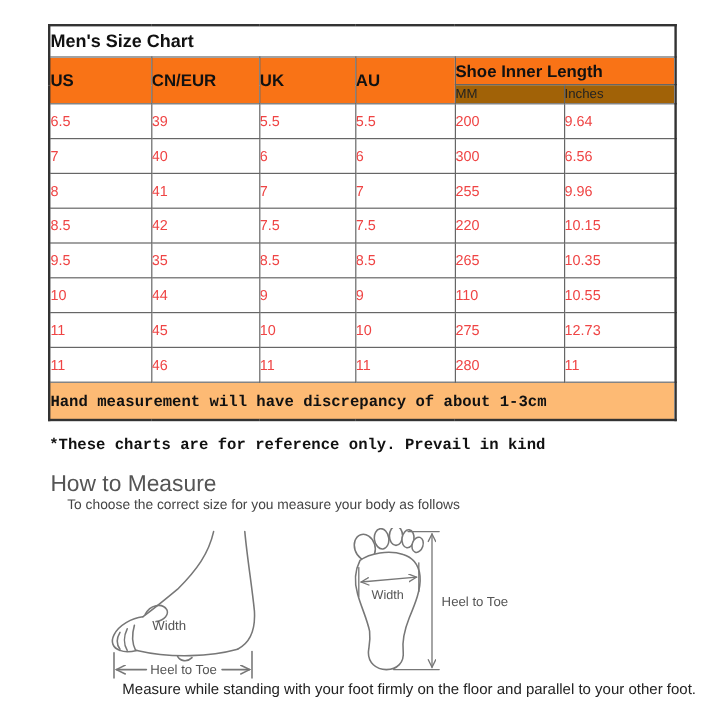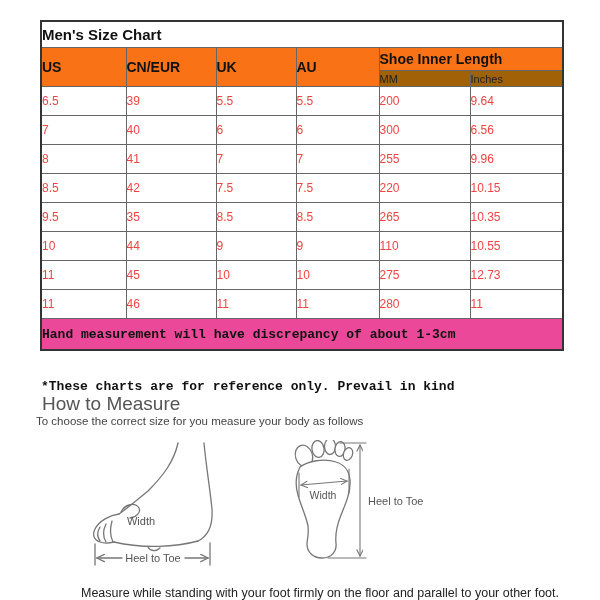--- a/index.html
+++ b/index.html
@@ -19,34 +19,34 @@
     padding:0;overflow:hidden;
   }
   .title-row td{
     height:25px;font-weight:bold;font-size:15px;color:#111;background:#fff;
   }
   .hdr{background:#f97316;font-weight:bold;font-size:14px;color:#111;}
   .hdr-main{height:23px;}
   .hdr-sub{height:15px;background:#a16207;font-weight:normal;font-size:11px;color:#222;}
   .body-row td{height:28px;font-size:12px;color:#ef4444;background:#fff;}
   .foot-row td{
-    height:30px;background:#ec4899;
+    height:30px;background:#fdba74;
     font-family:"Liberation Mono", monospace;font-weight:bold;font-size:13px;color:#111;
   }
   
   .ref-note{
-    position:absolute;left:41px;top:379px;
+    position:absolute;left:41px;top:363px;
     font-family:"Liberation Mono", monospace;font-weight:bold;font-size:13px;color:#111;
     white-space:nowrap;
   }
   .htm-title{position:absolute;left:42px;top:393px;font-size:19px;color:#555;}
-  .htm-sub{position:absolute;left:36px;top:415px;font-size:11.5px;color:#444;}
+  .htm-sub{position:absolute;left:56px;top:415px;font-size:11.5px;color:#444;}
   .caption{
-    position:absolute;left:60px;top:567px;width:520px;text-align:center;
-    font-size:12.5px;color:#222;margin-top:19px;
+    position:absolute;left:60px;top:567px;width:520px;text-align:right;
+    font-size:12.5px;color:#222;
   }
   
   .sketch-side{position:absolute;left:86px;top:441px;}
   .sketch-sole{position:absolute;left:292px;top:440px;}
   svg text{font-family:"Liberation Sans", sans-serif;fill:#555;}
 </style>
 </head>
 <body>
 
 <table class="size-table">

